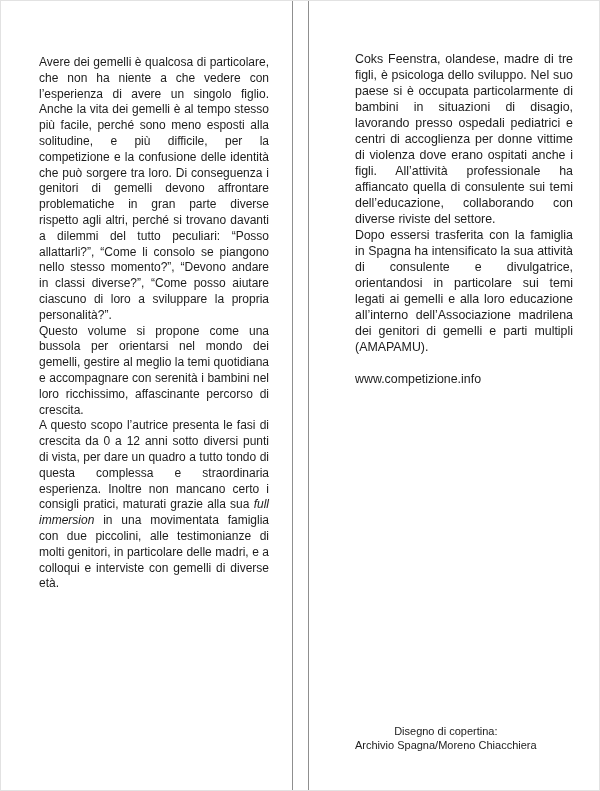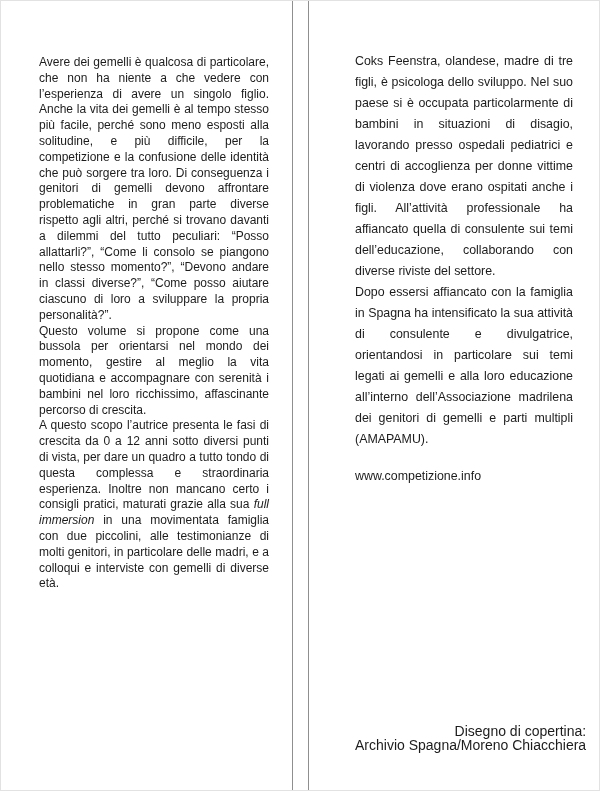--- a/index.html
+++ b/index.html
@@ -39,61 +39,61 @@
     top: 54px;
     width: 230px;
     font-size: 12px;
     line-height: 15.8px;
   }
   .right-flap {
     left: 354px;
     top: 50px;
     width: 218px;
     font-size: 12.4px;
-    line-height: 21px;
+    line-height: 16px;
   }
   .flap-text p {
     margin: 0;
     padding: 0;
   }
   .italic { font-style: italic; }
 
   .website {
     margin-top: 16px !important;
     text-align: left;
   }
 
   .credit {
     position: absolute;
     left: 354px;
     top: 724px;
-    font-size: 14px;
+    font-size: 11px;
     line-height: 13.5px;
-    text-align: right;
+    text-align: center;
     color: #1c1c1c;
   }
   .credit p { margin: 0; }
 </style>
 </head>
 <body>
 
 <div class="page">
 
   <div class="gutter-line left"></div>
   <div class="gutter-line right"></div>
 
   <div class="flap-text left-flap">
     <p>Avere dei gemelli è qualcosa di particolare, che non ha niente a che vedere con l’esperienza di avere un singolo figlio. Anche la vita dei gemelli è al tempo stesso più facile, perché sono meno esposti alla solitudine, e più difficile, per la competizione e la confusione delle identità che può sorgere tra loro. Di conseguenza i genitori di gemelli devono affrontare problematiche in gran parte diverse rispetto agli altri, perché si trovano davanti a dilemmi del tutto peculiari: “Posso allattarli?”, “Come li consolo se piangono nello stesso momento?”, “Devono andare in classi diverse?”, “Come posso aiutare ciascuno di loro a sviluppare la propria personalità?”.</p>
-    <p>Questo volume si propone come una bussola per orientarsi nel mondo dei momento, gestire al meglio la vita quotidiana e accompagnare con serenità i bambini nel loro ricchissimo, affascinante percorso di crescita.</p>
+    <p>Questo volume si propone come una bussola per orientarsi nel mondo dei gemelli, gestire al meglio la temi quotidiana e accompagnare con serenità i bambini nel loro ricchissimo, affascinante percorso di crescita.</p>
     <p><span>A questo scopo l’autrice presenta le fasi di crescita da 0 a 12 anni sotto diversi punti di vista, per dare un quadro a tutto tondo di questa complessa e straordinaria esperienza. Inoltre non mancano certo i consigli pratici, maturati grazie alla sua </span><span class="italic">full immersion</span><span> in una movimentata famiglia con due piccolini, alle testimonianze di molti genitori, in particolare delle madri, e a colloqui e interviste con gemelli di diverse età.</span></p>
   </div>
 
   <div class="flap-text right-flap">
     <p>Coks Feenstra, olandese, madre di tre figli, è psicologa dello sviluppo. Nel suo paese si è occupata particolarmente di bambini in situazioni di disagio, lavorando presso ospedali pediatrici e centri di accoglienza per donne vittime di violenza dove erano ospitati anche i figli. All’attività professionale ha affiancato quella di consulente sui temi dell’educazione, collaborando con diverse riviste del settore.</p>
-    <p>Dopo essersi affiancato con la famiglia in Spagna ha intensificato la sua attività di consulente e divulgatrice, orientandosi in particolare sui temi legati ai gemelli e alla loro educazione all’interno dell’Associazione madrilena dei genitori di gemelli e parti multipli (AMAPAMU).</p>
+    <p>Dopo essersi trasferita con la famiglia in Spagna ha intensificato la sua attività di consulente e divulgatrice, orientandosi in particolare sui temi legati ai gemelli e alla loro educazione all’interno dell’Associazione madrilena dei genitori di gemelli e parti multipli (AMAPAMU).</p>
     <p class="website">www.competizione.info</p>
   </div>
 
   <div class="credit">
     <p>Disegno di copertina:</p>
     <p>Archivio Spagna/Moreno Chiacchiera</p>
   </div>
 
 </div>
 

